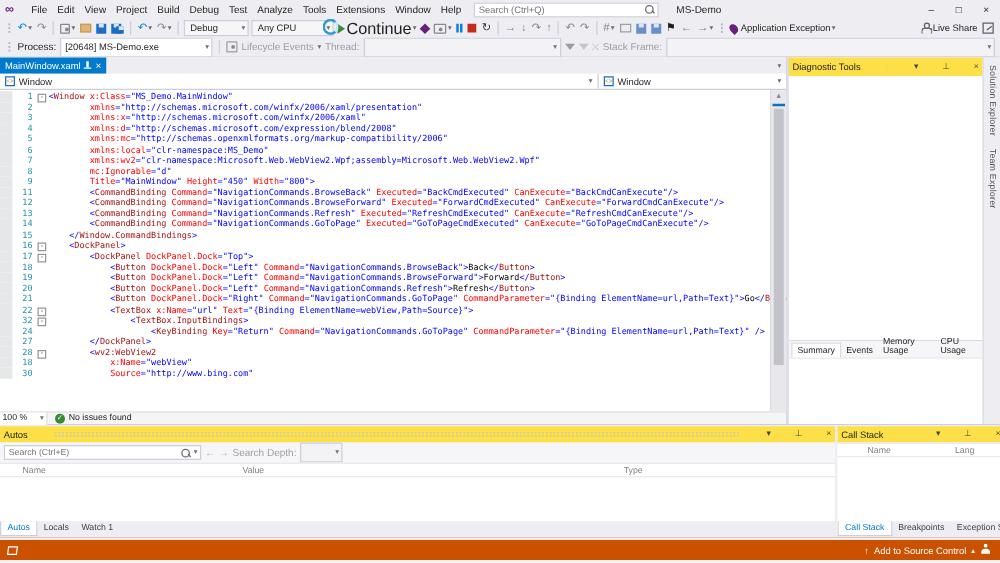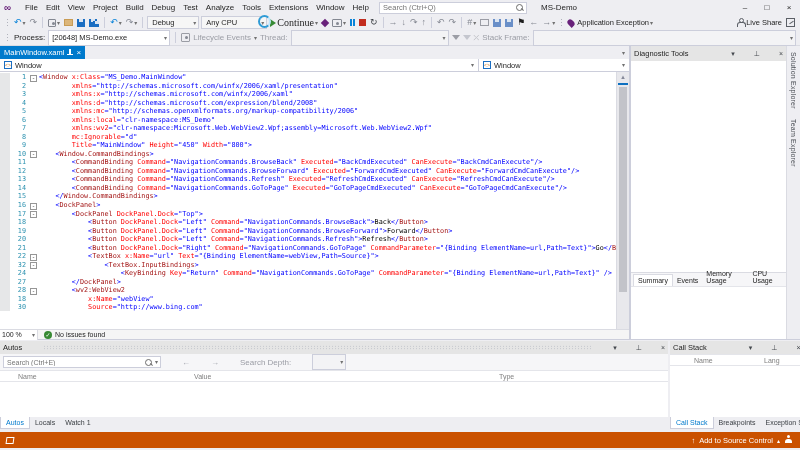--- a/index.html
+++ b/index.html
@@ -87,42 +87,42 @@
   .vscroll .mark { position:absolute; top:11px; left:1px; right:1px; height:2px; background:#0E70C0; }
   .vscroll .thumb { position:absolute; top:15px; left:2px; right:2px; height:205px; background:#C2C3C9; }
 
   .editor-status { height:10px; background:#F5F5F5; border-top:1px solid #DADBE2; display:flex; align-items:center; font-size:7px; }
   .zoom-combo { width:38px; height:10px; display:flex; align-items:center; padding:0 2px; border-right:1px solid #DADBE2; background:#FFFFFF; }
   .zoom-combo .dd { margin-left:auto; }
   .okcheck { width:8px; height:8px; border-radius:50%; background:#388A34; color:#FFF; font-size:6px; line-height:8px; text-align:center; margin:0 3px 0 6px; }
 
   .vsplit { width:1px; background:#CCCEDB; }
   .right-panel { width:156px; display:flex; flex-direction:column; background:#FFFFFF; border-left:1px solid #CCCEDB; }
-  .panel-head { height:15px; background:#e5e5e5; display:flex; align-items:center; padding:0 3px; gap:19px; flex:none; }
+  .panel-head { height:15px; background:#fde047; display:flex; align-items:center; padding:0 3px; gap:19px; flex:none; }
   .panel-head .ttl { font-size:7.5px; white-space:nowrap; }
   .panel-head .tex { flex:1; height:5px; background-image:radial-gradient(#BFC1C9 0.5px, transparent 0.6px); background-size:3px 2.5px; margin:0 2px; }
   .panel-head .ic { color:#44484E; font-size:7px; line-height:9px; }
   .diag-body1 { height:212px; background:#FFFFFF; border-bottom:1px solid #DADBE2; }
   .ptabs { height:14px; display:flex; align-items:flex-end; background:#F6F6F8; padding-left:2px; gap:0; border-bottom:1px solid #E4E5EA; }
   .ptab { font-size:7px; padding:2px 4px; color:#1E1E1E; }
   .ptab.active { background:#FFFFFF; border:1px solid #DADBE2; border-bottom:none; }
   .diag-body2 { flex:1; background:#FFFFFF; }
 
   .side-strip { width:14px; background:#EEEEF2; display:flex; flex-direction:column; align-items:center; padding-top:6px; gap:10px; border-left:1px solid #DADBE2; }
   .vtab { writing-mode:vertical-rl; font-size:7px; color:#4B4F55; letter-spacing:0.2px; }
 
   .hsplit { height:2px; background:#EEEEF2; border-top:1px solid #CCCEDB; }
 
   
   .bottom { height:89px; display:flex; background:#EEEEF2; }
   .bpanel { display:flex; flex-direction:column; background:#F6F6F8; }
   .bpanel.autos { width:668px; }
   .bpanel.calls { width:130px; }
   .bsplit { width:2px; background:#EEEEF2; }
-  .autos-toolbar { height:16px; display:flex; align-items:center; padding:0 3px; gap:21px; background:#F6F6F8; }
+  .autos-toolbar { height:16px; display:flex; align-items:center; padding:0 3px; gap:3px; background:#F6F6F8; }
   .asearch { width:158px; height:12px; border:1px solid #CCCEDB; background:#FFFFFF; display:flex; align-items:center; }
   .asearch input { flex:1; border:none; outline:none; font-size:7px; color:#8A8A8A; padding:0 3px; background:transparent; font-family:"Liberation Sans",sans-serif; }
   .garrow { color:#A6A8B0; font-size:8px; }
   .cols { height:12px; display:flex; align-items:center; background:#FFFFFF; border-top:1px solid #E4E5EA; border-bottom:1px solid #E4E5EA; color:#808080; font-size:7px; }
   .autos .cols span:nth-child(1){ padding-left:18px; width:194px; }
   .autos .cols span:nth-child(2){ width:305px; }
   .autos .cols span:nth-child(3){ flex:1; }
   .calls .cols span:nth-child(1){ padding-left:24px; flex:1; }
   .calls .cols span:nth-child(2){ width:36px; }
   .bcontent { flex:1; background:#FFFFFF; }
@@ -205,21 +205,21 @@
   <span class="combo" style="width:52px;">
       <span>Debug</span>
       <span class="dd">▾</span>
     </span>
   <span class="combo" style="width:66px;">
       <span>Any CPU</span>
       <span class="dd">▾</span>
     </span>
   <span class="tbtn">
       <span class="playtri"></span>
-      <span style="font-size:10px;font-family:Liberation Serif, serif;">Continue</span>
+      <span style="font-size:13px;">Continue</span>
       <span class="dd">▾</span>
     </span>
   <span class="tbtn">
       <span class="diam"></span>
     </span>
   <span class="tbtn">
       <span class="cam"></span>
       <span class="dd">▾</span>
     </span>
   <span class="tbtn">
@@ -348,21 +348,20 @@
       <div class="code-lines" id="code-lines">
           <div class="code-line"><span class="bp-gutter"></span><span class="ln">1</span><span class="fold has"><i>-</i></span><span class="code-text"><span class="seg-p">&lt;</span><span class="seg-e">Window</span><span class="seg-x"> </span><span class="seg-a">x:Class</span><span class="seg-p">=</span><span class="seg-v">"MS_Demo.MainWindow"</span></span></div>
           <div class="code-line"><span class="bp-gutter"></span><span class="ln">2</span><span class="fold"></span><span class="code-text"><span class="seg-x">        </span><span class="seg-a">xmlns</span><span class="seg-p">=</span><span class="seg-v">"http://schemas.microsoft.com/winfx/2006/xaml/presentation"</span></span></div>
           <div class="code-line"><span class="bp-gutter"></span><span class="ln">3</span><span class="fold"></span><span class="code-text"><span class="seg-x">        </span><span class="seg-a">xmlns:x</span><span class="seg-p">=</span><span class="seg-v">"http://schemas.microsoft.com/winfx/2006/xaml"</span></span></div>
           <div class="code-line"><span class="bp-gutter"></span><span class="ln">4</span><span class="fold"></span><span class="code-text"><span class="seg-x">        </span><span class="seg-a">xmlns:d</span><span class="seg-p">=</span><span class="seg-v">"http://schemas.microsoft.com/expression/blend/2008"</span></span></div>
           <div class="code-line"><span class="bp-gutter"></span><span class="ln">5</span><span class="fold"></span><span class="code-text"><span class="seg-x">        </span><span class="seg-a">xmlns:mc</span><span class="seg-p">=</span><span class="seg-v">"http://schemas.openxmlformats.org/markup-compatibility/2006"</span></span></div>
           <div class="code-line"><span class="bp-gutter"></span><span class="ln">6</span><span class="fold"></span><span class="code-text"><span class="seg-x">        </span><span class="seg-a">xmlns:local</span><span class="seg-p">=</span><span class="seg-v">"clr-namespace:MS_Demo"</span></span></div>
           <div class="code-line"><span class="bp-gutter"></span><span class="ln">7</span><span class="fold"></span><span class="code-text"><span class="seg-x">        </span><span class="seg-a">xmlns:wv2</span><span class="seg-p">=</span><span class="seg-v">"clr-namespace:Microsoft.Web.WebView2.Wpf;assembly=Microsoft.Web.WebView2.Wpf"</span></span></div>
           <div class="code-line"><span class="bp-gutter"></span><span class="ln">8</span><span class="fold"></span><span class="code-text"><span class="seg-x">        </span><span class="seg-a">mc:Ignorable</span><span class="seg-p">=</span><span class="seg-v">"d"</span></span></div>
           <div class="code-line"><span class="bp-gutter"></span><span class="ln">9</span><span class="fold"></span><span class="code-text"><span class="seg-x">        </span><span class="seg-a">Title</span><span class="seg-p">=</span><span class="seg-v">"MainWindow"</span><span class="seg-x"> </span><span class="seg-a">Height</span><span class="seg-p">=</span><span class="seg-v">"450"</span><span class="seg-x"> </span><span class="seg-a">Width</span><span class="seg-p">=</span><span class="seg-v">"800"</span><span class="seg-p">&gt;</span></span></div>
-          <div class="code-line"><span class="bp-gutter"></span><span class="ln">10</span><span class="fold has"><i>-</i></span><span class="code-text"><span class="seg-x">    </span><span class="seg-p">&lt;</span><span class="seg-e">Window.CommandBindings</span><span class="seg-p">&gt;</span></span></div>
           <div class="code-line"><span class="bp-gutter"></span><span class="ln">11</span><span class="fold"></span><span class="code-text"><span class="seg-x">        </span><span class="seg-p">&lt;</span><span class="seg-e">CommandBinding</span><span class="seg-x"> </span><span class="seg-a">Command</span><span class="seg-p">=</span><span class="seg-v">"NavigationCommands.BrowseBack"</span><span class="seg-x"> </span><span class="seg-a">Executed</span><span class="seg-p">=</span><span class="seg-v">"BackCmdExecuted"</span><span class="seg-x"> </span><span class="seg-a">CanExecute</span><span class="seg-p">=</span><span class="seg-v">"BackCmdCanExecute"</span><span class="seg-p">/&gt;</span></span></div>
           <div class="code-line"><span class="bp-gutter"></span><span class="ln">12</span><span class="fold"></span><span class="code-text"><span class="seg-x">        </span><span class="seg-p">&lt;</span><span class="seg-e">CommandBinding</span><span class="seg-x"> </span><span class="seg-a">Command</span><span class="seg-p">=</span><span class="seg-v">"NavigationCommands.BrowseForward"</span><span class="seg-x"> </span><span class="seg-a">Executed</span><span class="seg-p">=</span><span class="seg-v">"ForwardCmdExecuted"</span><span class="seg-x"> </span><span class="seg-a">CanExecute</span><span class="seg-p">=</span><span class="seg-v">"ForwardCmdCanExecute"</span><span class="seg-p">/&gt;</span></span></div>
           <div class="code-line"><span class="bp-gutter"></span><span class="ln">13</span><span class="fold"></span><span class="code-text"><span class="seg-x">        </span><span class="seg-p">&lt;</span><span class="seg-e">CommandBinding</span><span class="seg-x"> </span><span class="seg-a">Command</span><span class="seg-p">=</span><span class="seg-v">"NavigationCommands.Refresh"</span><span class="seg-x"> </span><span class="seg-a">Executed</span><span class="seg-p">=</span><span class="seg-v">"RefreshCmdExecuted"</span><span class="seg-x"> </span><span class="seg-a">CanExecute</span><span class="seg-p">=</span><span class="seg-v">"RefreshCmdCanExecute"</span><span class="seg-p">/&gt;</span></span></div>
           <div class="code-line"><span class="bp-gutter"></span><span class="ln">14</span><span class="fold"></span><span class="code-text"><span class="seg-x">        </span><span class="seg-p">&lt;</span><span class="seg-e">CommandBinding</span><span class="seg-x"> </span><span class="seg-a">Command</span><span class="seg-p">=</span><span class="seg-v">"NavigationCommands.GoToPage"</span><span class="seg-x"> </span><span class="seg-a">Executed</span><span class="seg-p">=</span><span class="seg-v">"GoToPageCmdExecuted"</span><span class="seg-x"> </span><span class="seg-a">CanExecute</span><span class="seg-p">=</span><span class="seg-v">"GoToPageCmdCanExecute"</span><span class="seg-p">/&gt;</span></span></div>
           <div class="code-line"><span class="bp-gutter"></span><span class="ln">15</span><span class="fold"></span><span class="code-text"><span class="seg-x">    </span><span class="seg-p">&lt;/</span><span class="seg-e">Window.CommandBindings</span><span class="seg-p">&gt;</span></span></div>
           <div class="code-line"><span class="bp-gutter"></span><span class="ln">16</span><span class="fold has"><i>-</i></span><span class="code-text"><span class="seg-x">    </span><span class="seg-p">&lt;</span><span class="seg-e">DockPanel</span><span class="seg-p">&gt;</span></span></div>
           <div class="code-line"><span class="bp-gutter"></span><span class="ln">17</span><span class="fold has"><i>-</i></span><span class="code-text"><span class="seg-x">        </span><span class="seg-p">&lt;</span><span class="seg-e">DockPanel</span><span class="seg-x"> </span><span class="seg-a">DockPanel.Dock</span><span class="seg-p">=</span><span class="seg-v">"Top"</span><span class="seg-p">&gt;</span></span></div>
           <div class="code-line"><span class="bp-gutter"></span><span class="ln">18</span><span class="fold"></span><span class="code-text"><span class="seg-x">            </span><span class="seg-p">&lt;</span><span class="seg-e">Button</span><span class="seg-x"> </span><span class="seg-a">DockPanel.Dock</span><span class="seg-p">=</span><span class="seg-v">"Left"</span><span class="seg-x"> </span><span class="seg-a">Command</span><span class="seg-p">=</span><span class="seg-v">"NavigationCommands.BrowseBack"</span><span class="seg-p">&gt;</span><span class="seg-x">Back</span><span class="seg-p">&lt;/</span><span class="seg-e">Button</span><span class="seg-p">&gt;</span></span></div>
           <div class="code-line"><span class="bp-gutter"></span><span class="ln">19</span><span class="fold"></span><span class="code-text"><span class="seg-x">            </span><span class="seg-p">&lt;</span><span class="seg-e">Button</span><span class="seg-x"> </span><span class="seg-a">DockPanel.Dock</span><span class="seg-p">=</span><span class="seg-v">"Left"</span><span class="seg-x"> </span><span class="seg-a">Command</span><span class="seg-p">=</span><span class="seg-v">"NavigationCommands.BrowseForward"</span><span class="seg-p">&gt;</span><span class="seg-x">Forward</span><span class="seg-p">&lt;/</span><span class="seg-e">Button</span><span class="seg-p">&gt;</span></span></div>
           <div class="code-line"><span class="bp-gutter"></span><span class="ln">20</span><span class="fold"></span><span class="code-text"><span class="seg-x">            </span><span class="seg-p">&lt;</span><span class="seg-e">Button</span><span class="seg-x"> </span><span class="seg-a">DockPanel.Dock</span><span class="seg-p">=</span><span class="seg-v">"Left"</span><span class="seg-x"> </span><span class="seg-a">Command</span><span class="seg-p">=</span><span class="seg-v">"NavigationCommands.Refresh"</span><span class="seg-p">&gt;</span><span class="seg-x">Refresh</span><span class="seg-p">&lt;/</span><span class="seg-e">Button</span><span class="seg-p">&gt;</span></span></div>

